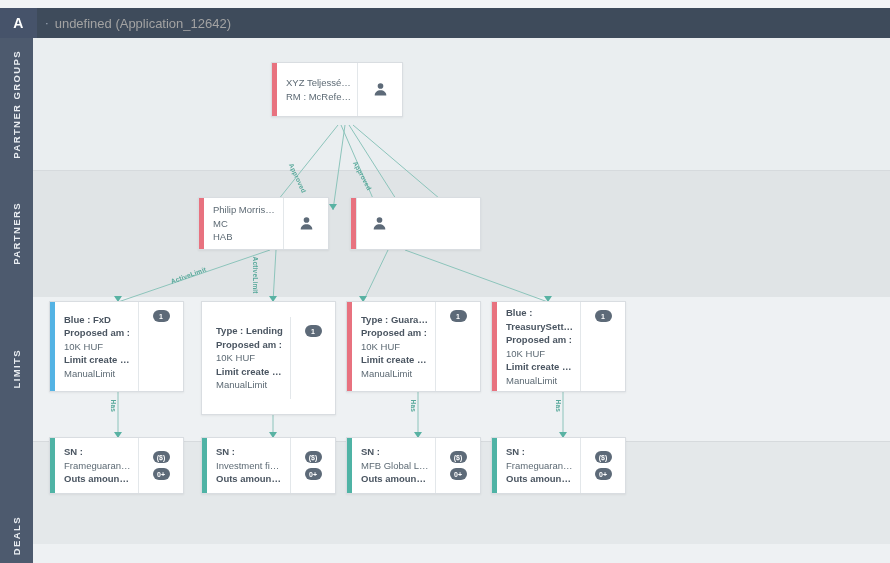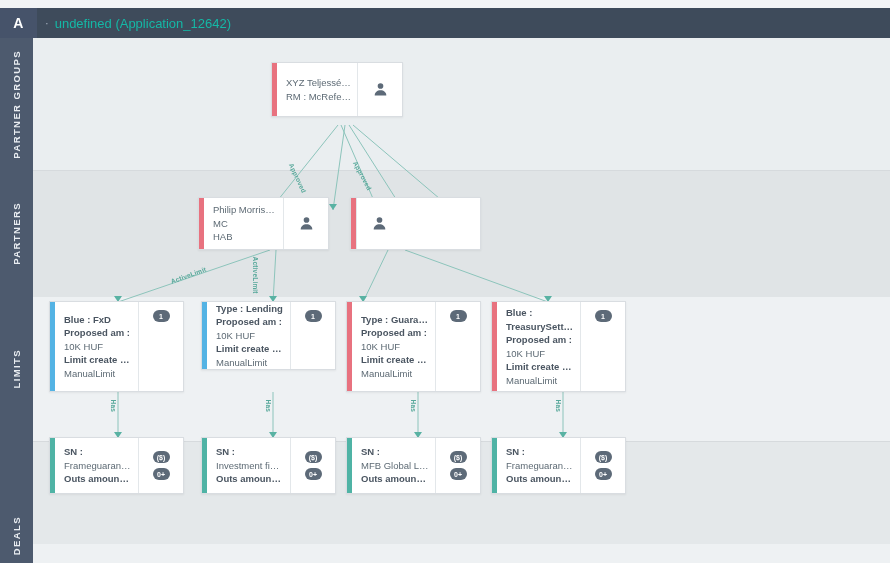--- a/index.html
+++ b/index.html
@@ -9,21 +9,21 @@
 
   
   .top-strip{position:absolute;left:0;top:0;width:890px;height:8px;background:#f2f4f6;border-bottom:1px solid #e2e6ea;}
 
   
   .header{position:absolute;left:0;top:8px;width:890px;height:30px;background:#3e4b5b;display:flex;align-items:center;}
   .logo-badge{width:37px;height:30px;background:#49soon;}
   .logo-badge{width:37px;height:30px;background:#46536a;display:flex;align-items:center;justify-content:center;}
   .logo-letter{color:#ffffff;font-size:14px;font-weight:bold;letter-spacing:.5px;}
   .bc-sep{color:#aab4c2;font-size:11px;margin:0 6px 0 8px;}
-  .bc-title{color:#14b8a6;font-size:13px;}
+  .bc-title{color:#a3a3a3;font-size:13px;}
 
   
   .rail{position:absolute;left:0;top:38px;width:33px;height:525px;background:#4d5a6e;}
   .rail-sec{position:absolute;left:0;width:33px;display:flex;align-items:center;justify-content:center;}
   .rail-label{color:#e9edf2;font-size:9.5px;letter-spacing:1.4px;font-weight:bold;
     writing-mode:vertical-rl;transform:rotate(180deg);white-space:nowrap;}
 
   
   .canvas{position:absolute;left:33px;top:38px;width:857px;height:525px;background:#eef1f3;overflow:hidden;}
   .band{position:absolute;left:0;width:857px;}
@@ -193,21 +193,21 @@
           <div>10K HUF</div>
           <div class="b">Limit create type :</div>
           <div>ManualLimit</div>
         </div>
         <div class="ic" style="justify-content:flex-start;padding-top:8px;">
           <div class="pill">1</div>
         </div>
       </div>
     </div>
 
-    <div class="node" style="left:168px;top:263px;width:135px;height:69px;">
+    <div class="node" style="left:168px;top:263px;width:135px;height:114px;align-items:center;">
       <div class="accent" style="background:#54b3e4;"></div>
       <div class="body">
         <div class="txt">
           <div class="b">Type : Lending</div>
           <div class="b">Proposed am :</div>
           <div>10K HUF</div>
           <div class="b">Limit create type :</div>
           <div>ManualLimit</div>
         </div>
         <div class="ic" style="justify-content:flex-start;padding-top:8px;">

